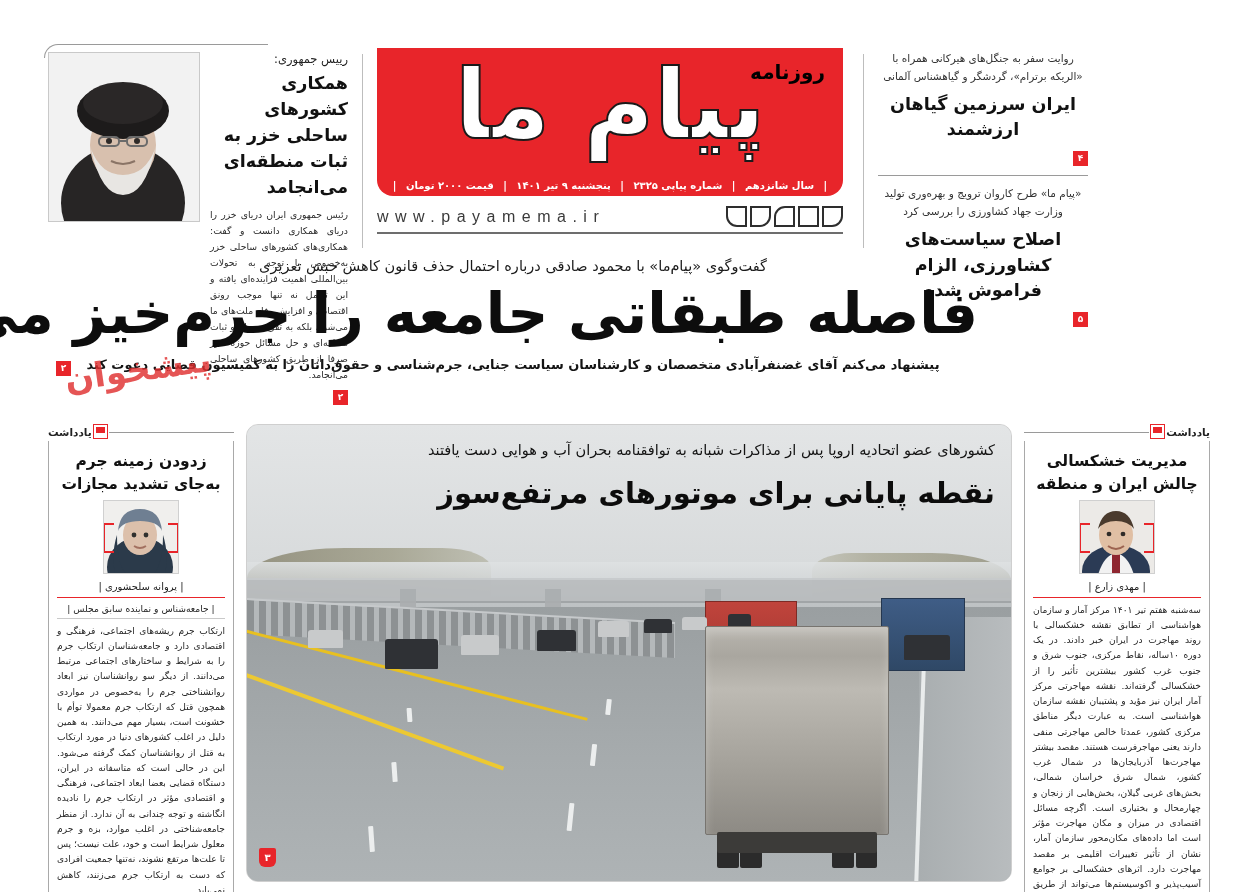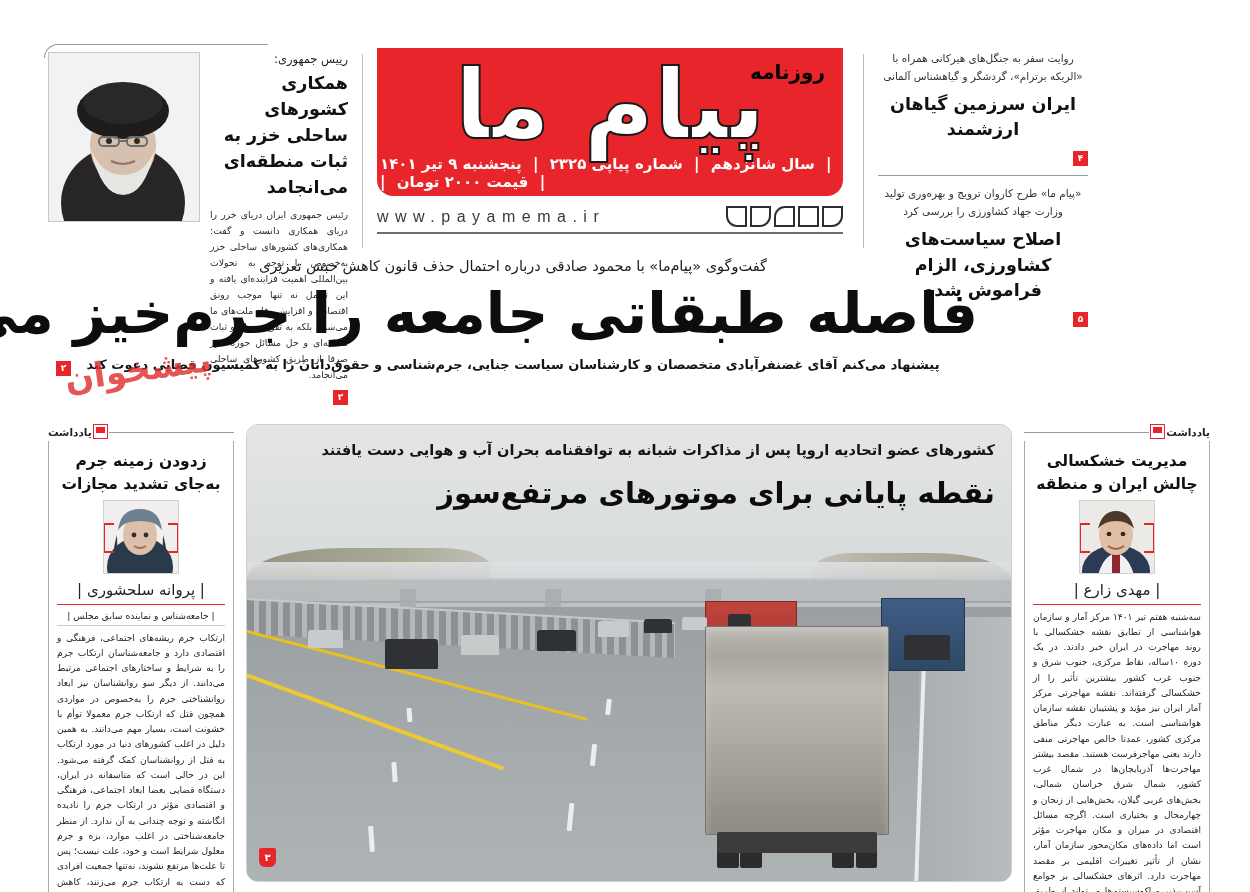--- a/index.html
+++ b/index.html
@@ -122,22 +122,22 @@
     top: 12px;
     right: 18px;
     font-size: 20px;
     font-weight: bold;
     color: #000000;
   }
   .logo-dateline {
     position: absolute;
     bottom: 5px;
     left: 0; right: 0;
-    text-align: left;
-    font-size: 15px;
+    text-align: center;
+    font-size: 10px;
     color: #fff;
     font-weight: bold;
     letter-spacing: 0.2px;
   }
   .logo-dateline span { margin: 0 3px; }
   .url-row {
     display: flex;
     flex-direction: row-reverse;
     align-items: center;
     justify-content: space-between;
@@ -341,21 +341,21 @@
     position: absolute;
     width: 9px; height: 26px;
     border: 2px solid #e8252a;
     top: 22px;
   }
   .note-photo::before { left: -1px; border-right: none; }
   .note-photo::after { right: -1px; border-left: none; }
 
   .note-author {
     text-align: center;
-    font-size: 15px;
+    font-size: 10px;
     color: #222;
     padding: 3px 0 5px 0;
     border-bottom: 1.4px solid #e8252a;
     margin-bottom: 5px;
   }
   .note-role {
     text-align: center;
     font-size: 9.2px;
     color: #222;
     border-bottom: 1px solid #c9c9c9;
@@ -427,21 +427,21 @@
   .car.silver { background:#c8cacb; }
 
   .photo-overlay {
     position: absolute;
     top: 14px; right: 16px; left: 16px;
     text-align: right;
     z-index: 6;
   }
   .po-kicker {
     font-size: 14.5px;
-    font-weight: bold;
+    font-weight: normal;
     line-height: 1.6;
     color: #131313;
   }
   .po-title {
     font-size: 29px;
     font-weight: bold;
     line-height: 1.34;
     color: #0c0c0c;
     margin-top: 12px;
     letter-spacing: -0.6px;

